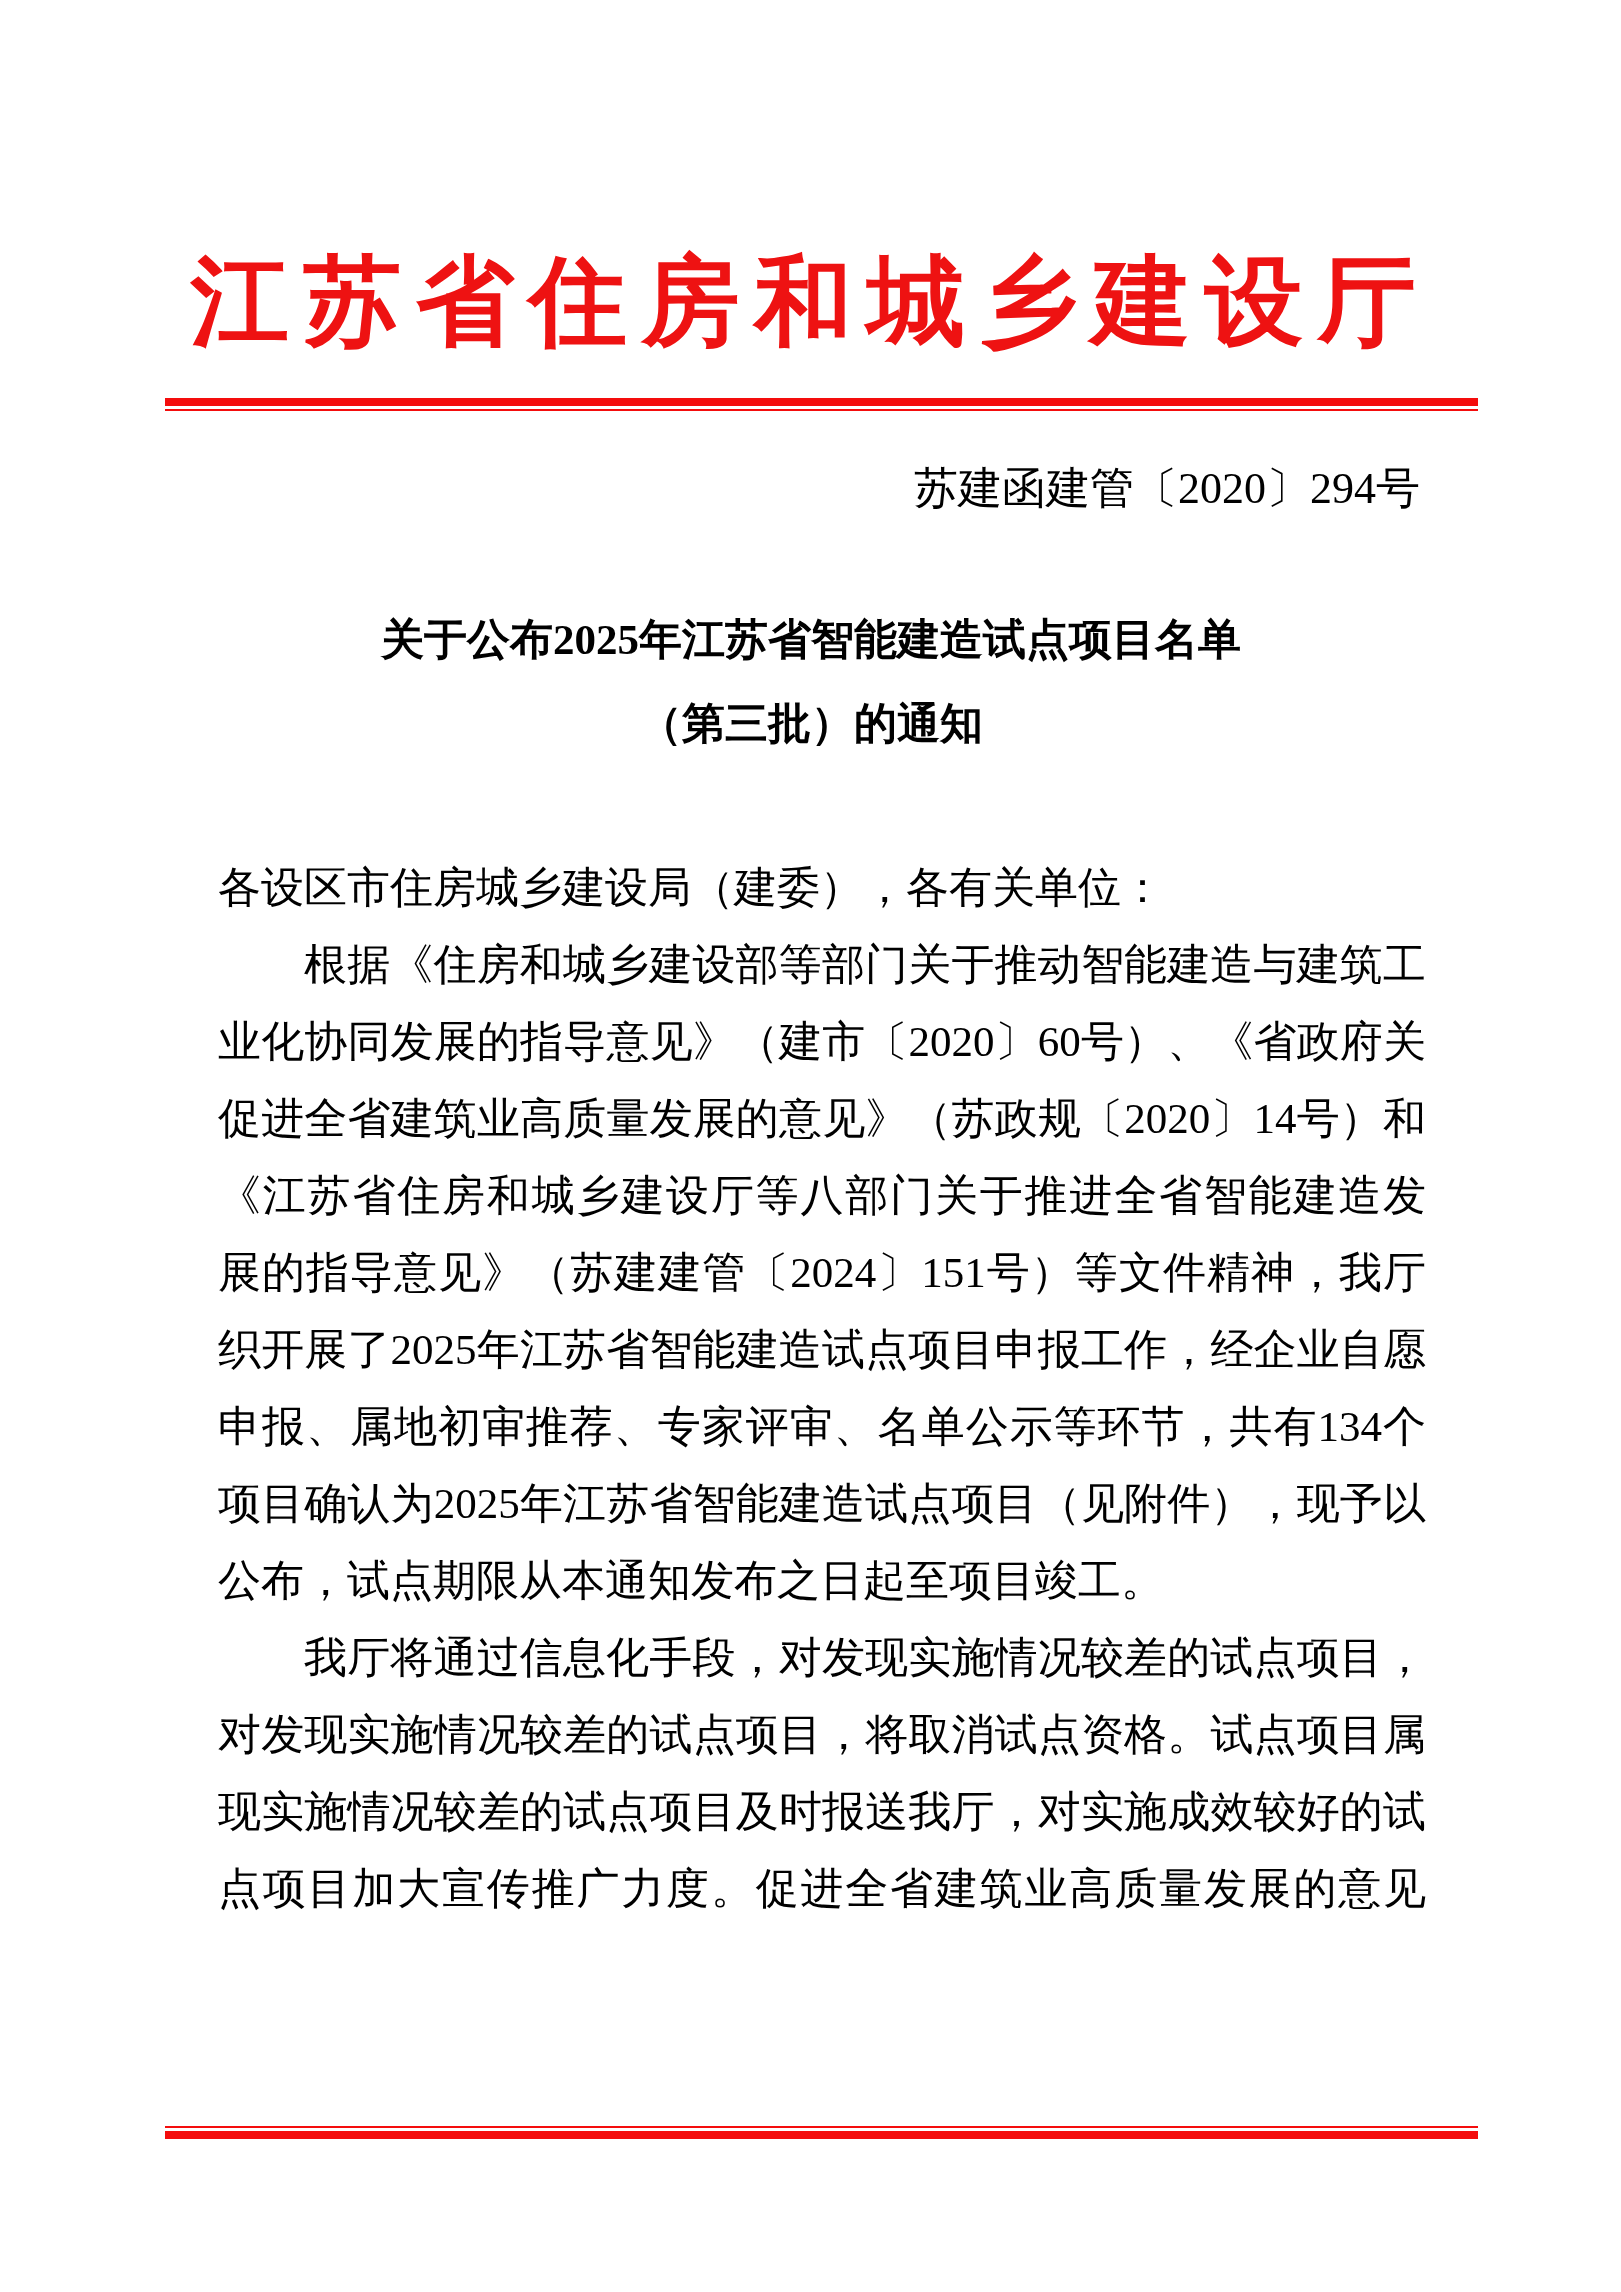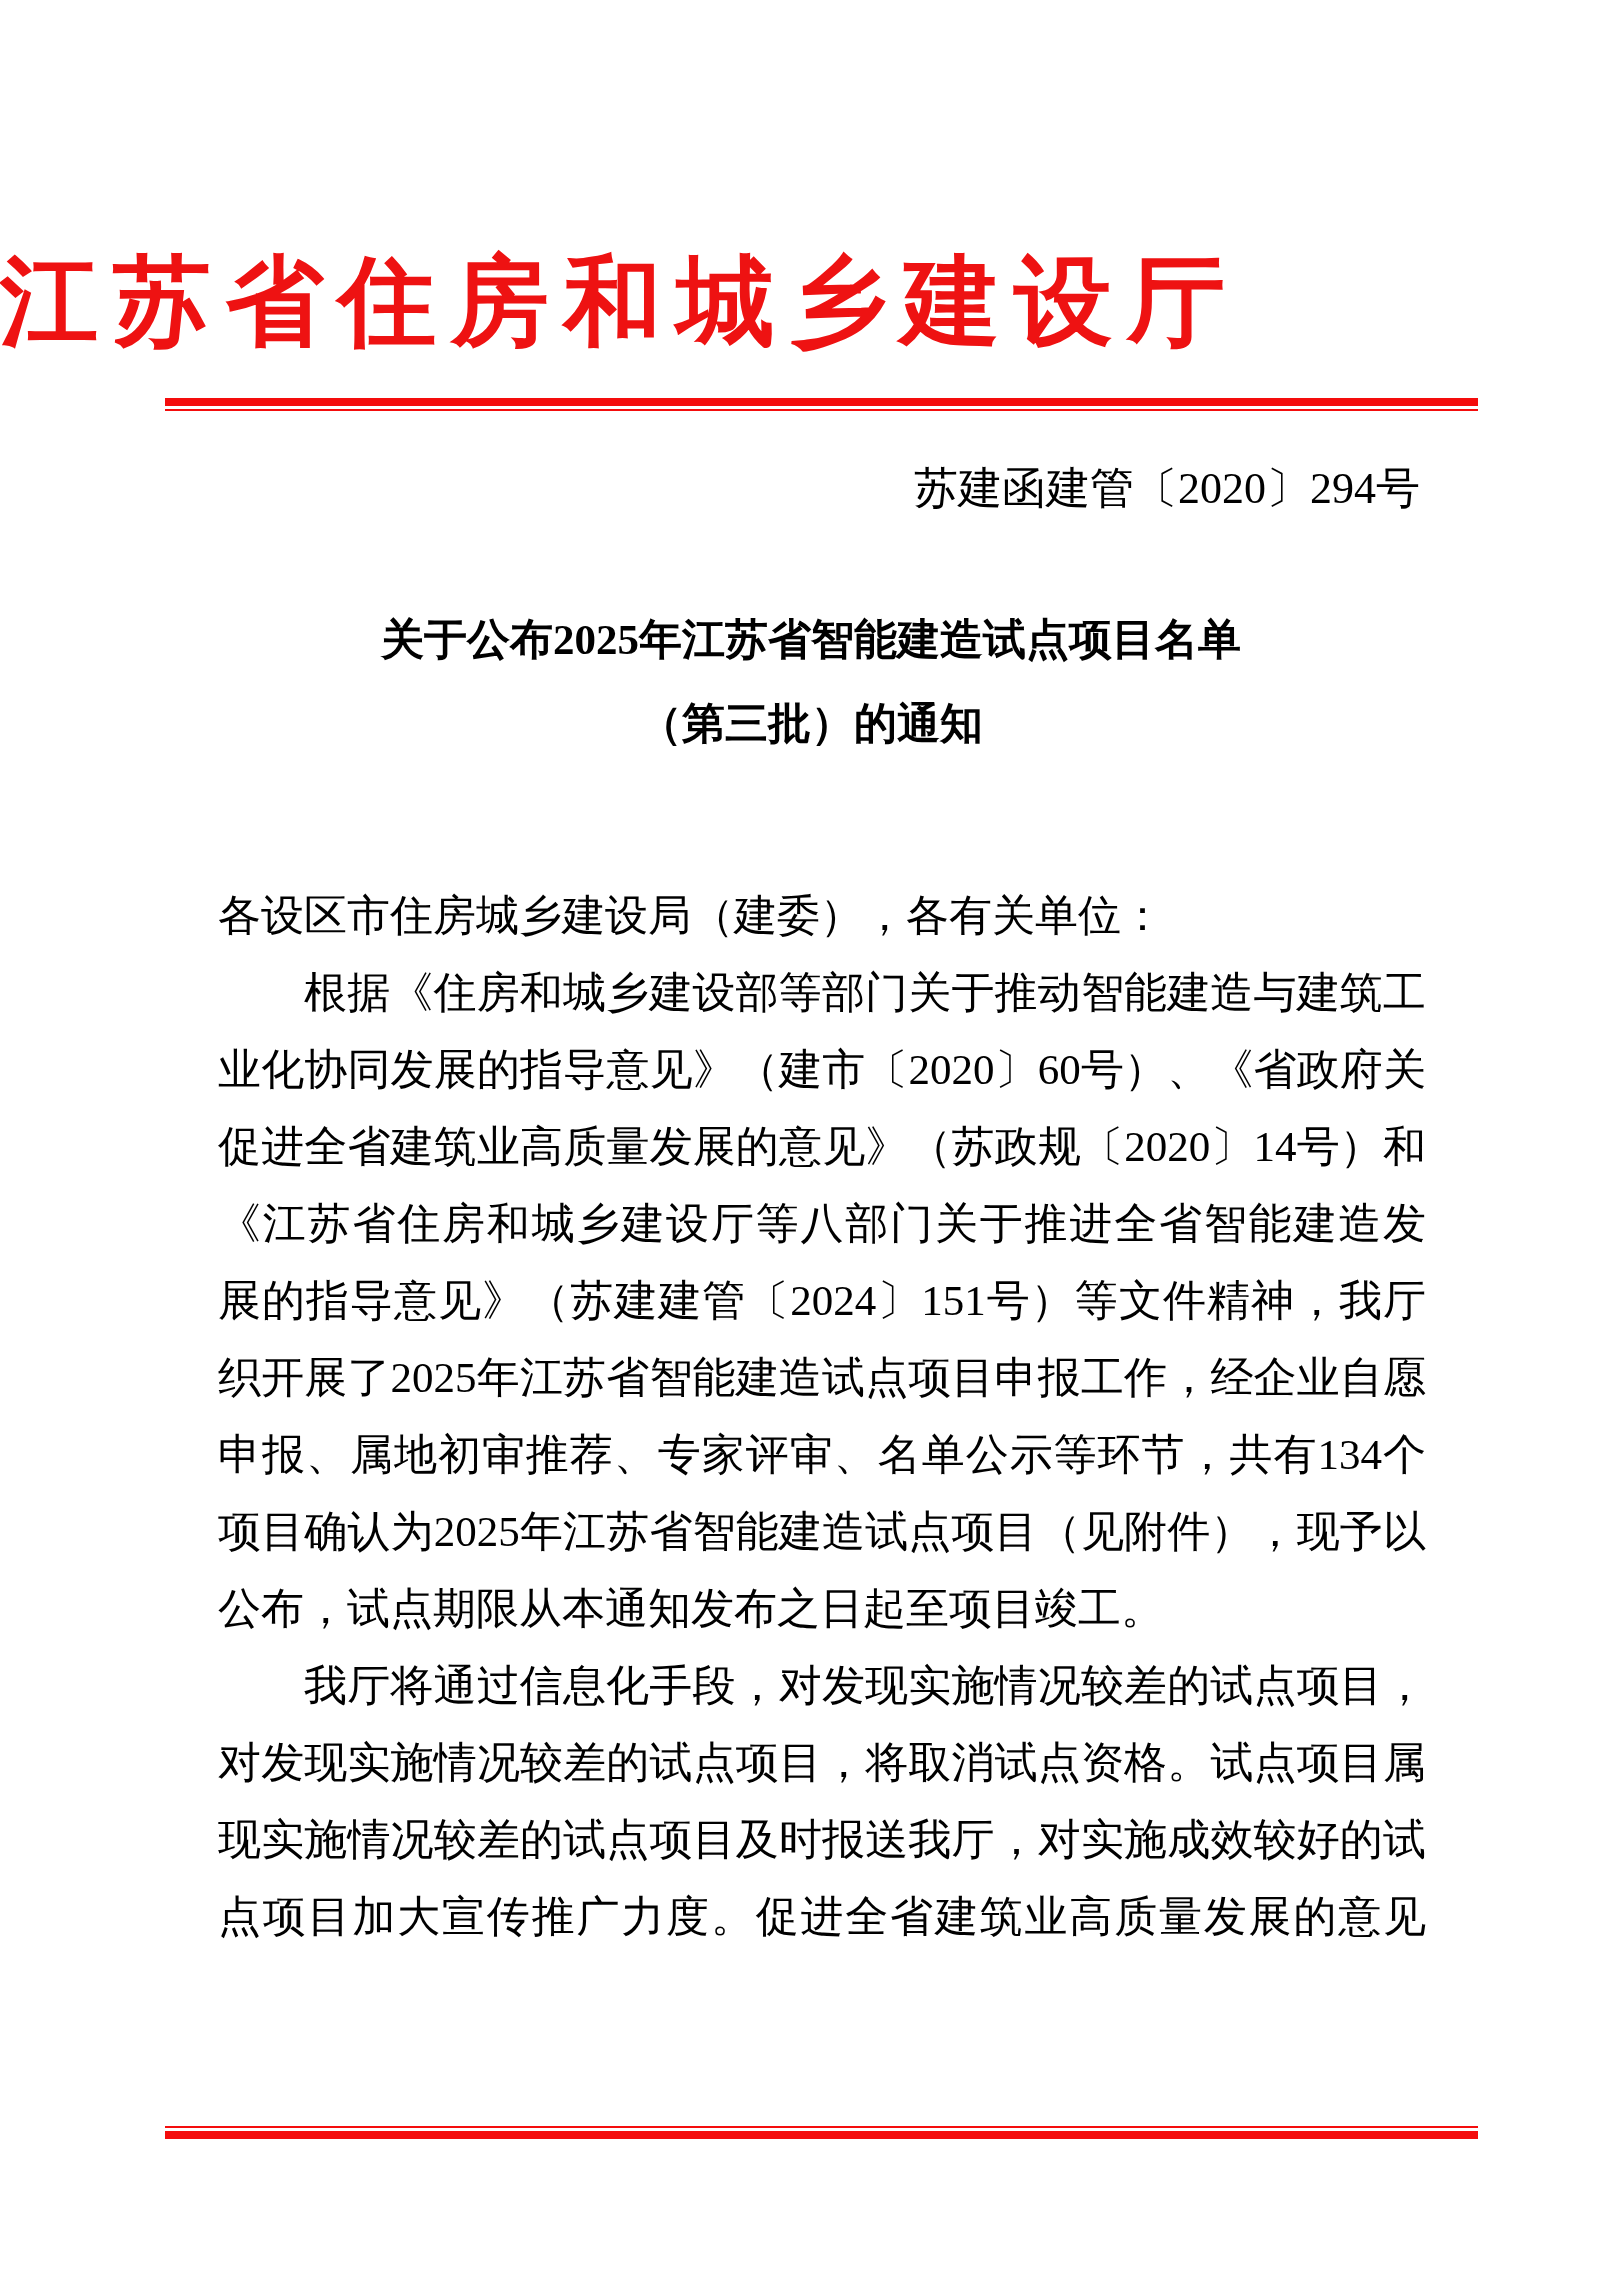--- a/index.html
+++ b/index.html
@@ -11,20 +11,21 @@
     overflow: hidden;
     font-family: "Liberation Serif", "DejaVu Serif", serif;
     color: #000000;
   }
   
   .org-title {
     position: absolute;
     top: 247px;
     left: 0;
     width: 100%;
+    text-align: center;
     font-size: 98px;
     line-height: 110px;
     font-weight: bold;
     color: #ee1212;
     letter-spacing: 14.7px;
     white-space: nowrap;
   }
   
   .rule-top { position: absolute; left: 165px; top: 398px; width: 1313px; }
   .rule-top .thick { height: 7.8px; background: #f40d0d; }
@@ -52,21 +53,21 @@
     width: 1308px;
     text-align: center;
     font-weight: bold;
     font-size: 43px;
     line-height: 84px;
   }
   .notice-title .t-line { white-space: nowrap; }
   
   .body-text {
     position: absolute;
-    top: 877px;
+    top: 849px;
     left: 218px;
     width: 1208px;
     font-size: 43px;
   }
   .bline {
     height: 77px;
     line-height: 77px;
     overflow: hidden;
   }
   .bline.just {

